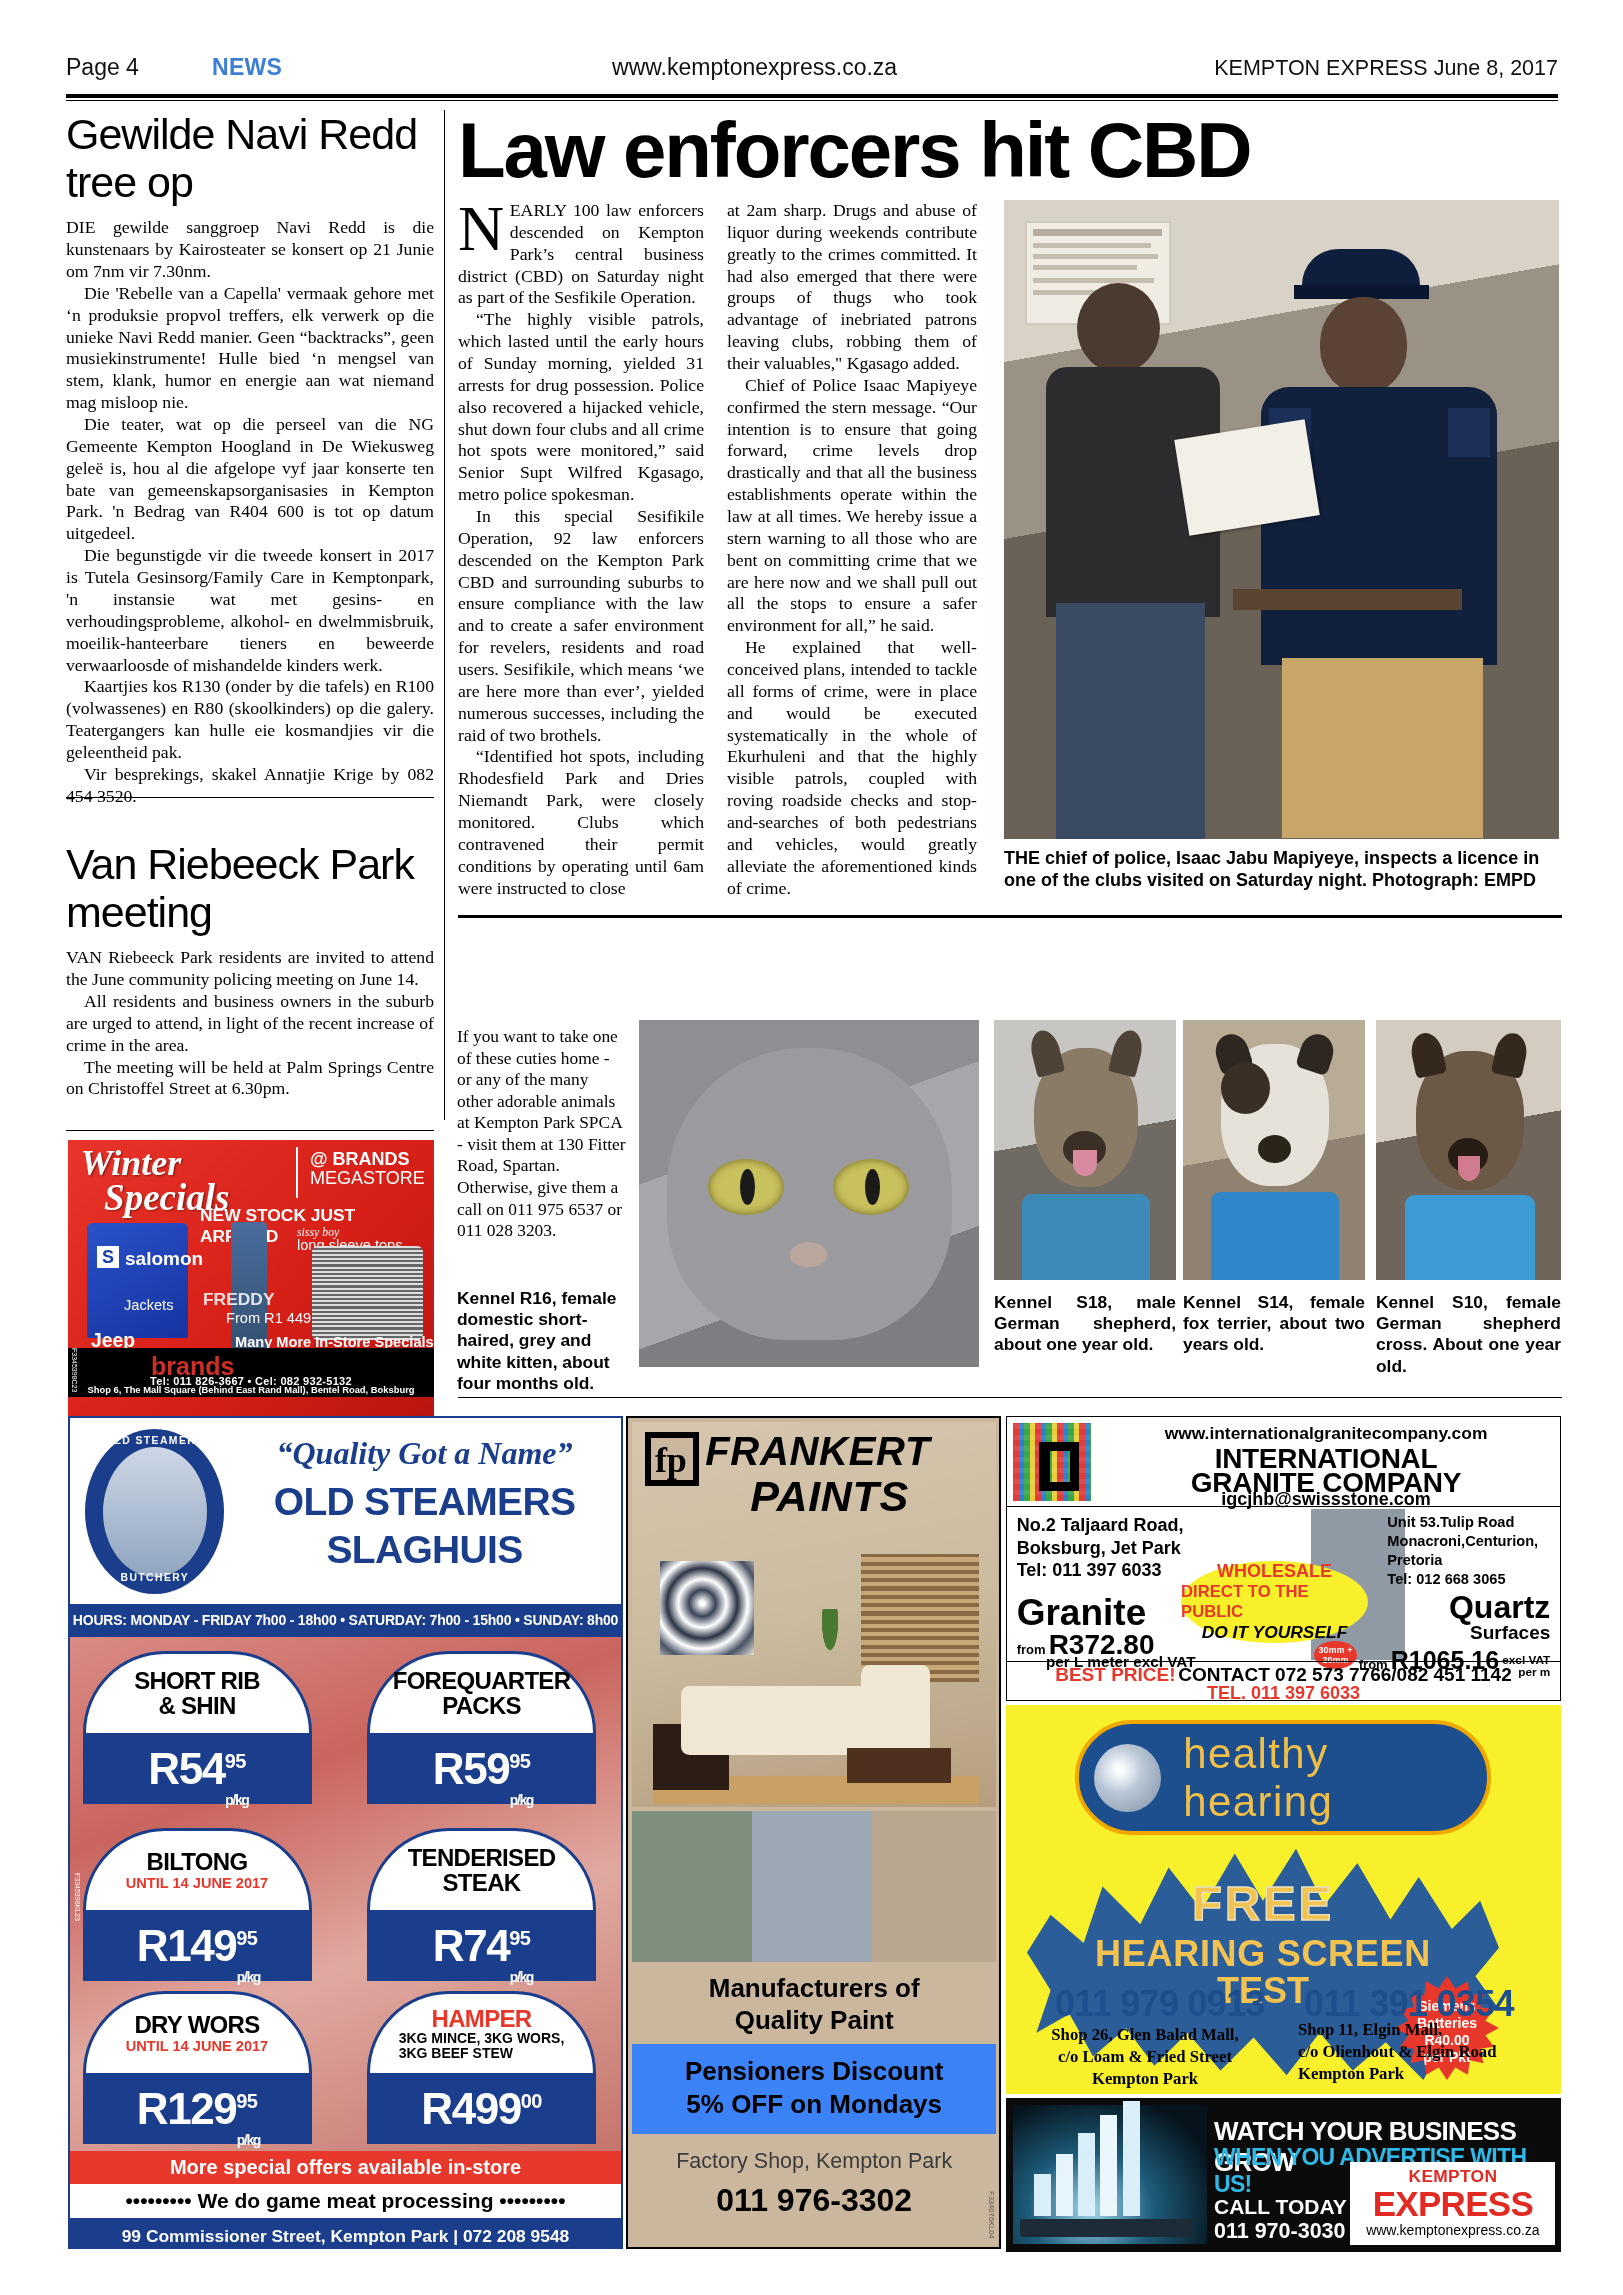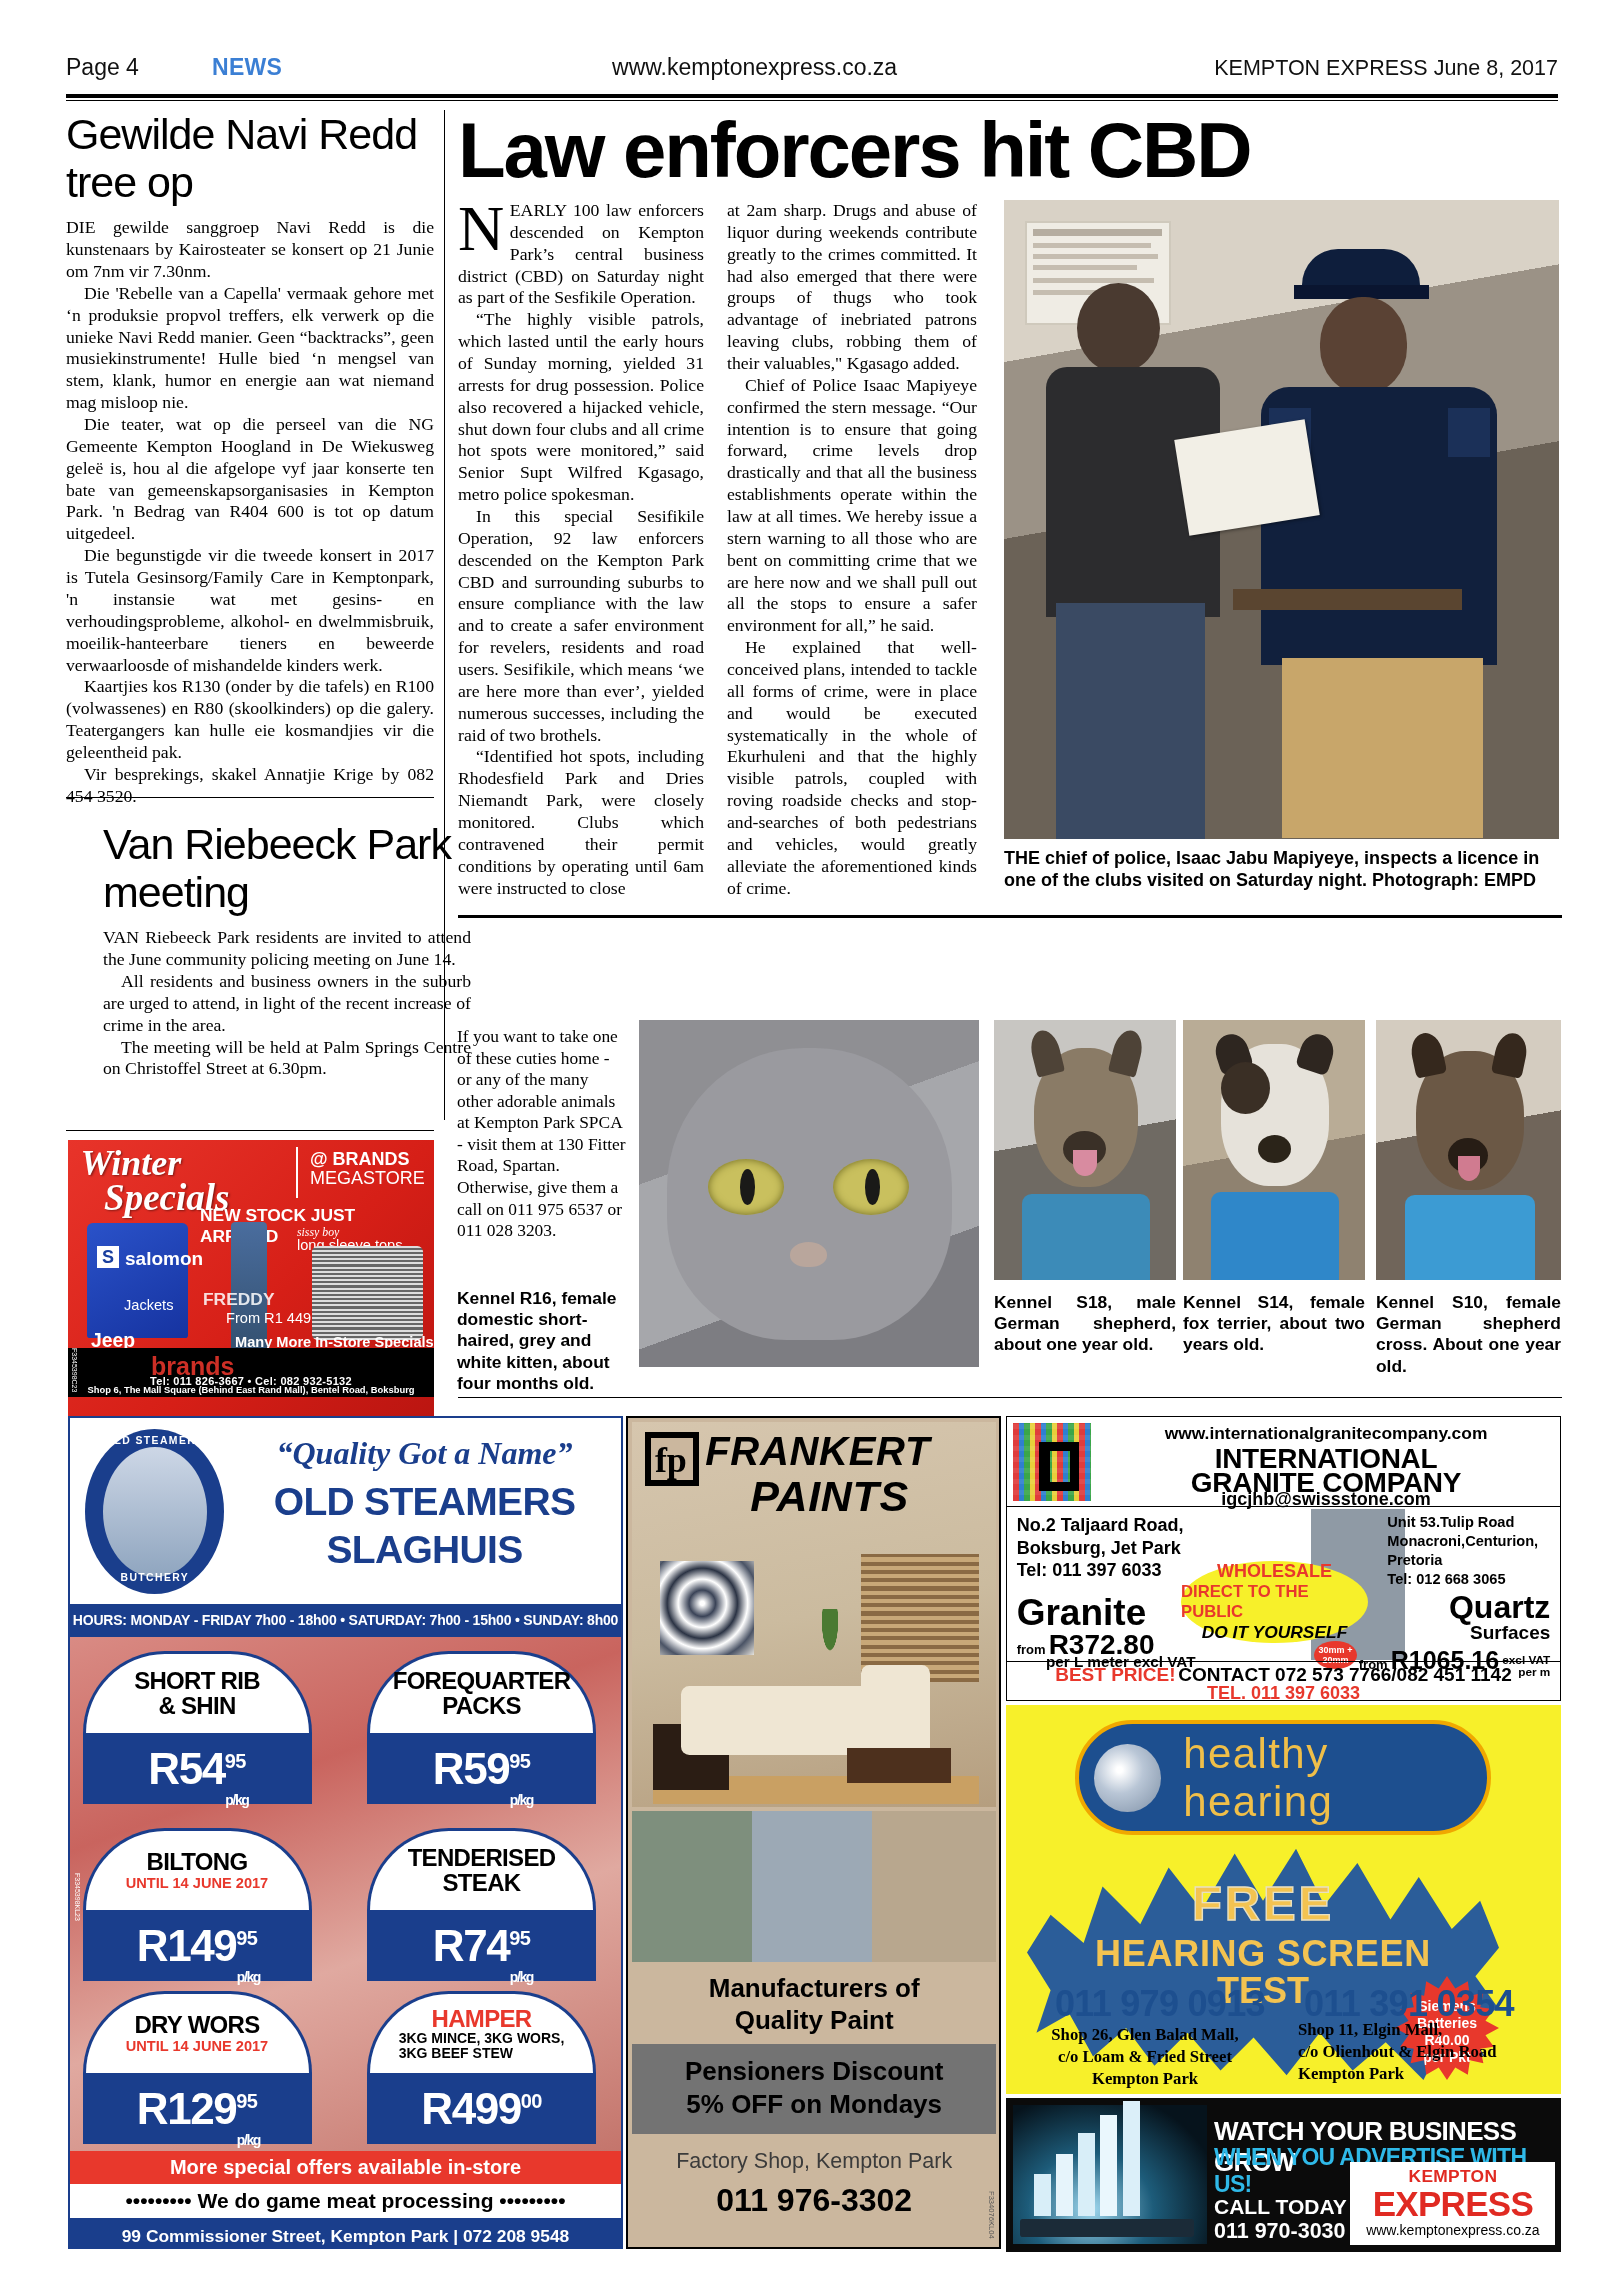--- a/index.html
+++ b/index.html
@@ -217,21 +217,21 @@
      background:radial-gradient(ellipse at 50% 20%, #4a7a32 0 40%, transparent 42%);}
   .fr-table { position:absolute; left:194px; top:201px; width:104px; height:35px; background:#4d301d; }
   .fr-floor { position:absolute; left:0; top:229px; width:326px; height:28px; background:#c9a063; }
   .fr-cab { position:absolute; left:0; top:177px; width:76px; height:66px; background:#2b1d14; }
   .fr-strip { position:absolute; left:4.2px; top:393px; width:364px; height:151px;
      background:linear-gradient(90deg,#7e8f7d 0 33%, #9ca9b5 33% 66%, #b8a78e 66% 100%);}
   .fr-mfr { position:absolute; left:4.2px; top:548px; width:364px; height:76px;
      background:#cbb79e; color:#000; font-family:"Liberation Sans",sans-serif;
      font-weight:bold; font-size:26px; text-align:center; line-height:1.22; padding-top:7px;}
   .fr-pens { position:absolute; left:4.2px; top:626px; width:364px; height:90px;
-     background:#737373; color:#000; font-family:"Liberation Sans",sans-serif;
+     background:#3b82f6; color:#000; font-family:"Liberation Sans",sans-serif;
      font-weight:bold; font-size:26px; text-align:center; line-height:1.25; padding-top:11px;}
   .fr-fact { position:absolute; left:4.2px; top:718px; width:364px; height:111px;
      background:#cbb79e; color:#3b3b3b; font-family:"Liberation Sans",sans-serif;
      font-size:21.5px; text-align:center; padding-top:12.5px;}
   .fr-tel { color:#000; font-family:"Liberation Sans",sans-serif; font-weight:bold;
      font-size:32px; display:block; margin-top:8.3px; }
   .fr-code { position:absolute; right:2.8px; bottom:8.3px; color:#555; font-size:7.6px;
      writing-mode:vertical-rl; font-family:"Liberation Sans",sans-serif;}
 
   
@@ -366,21 +366,21 @@
     <div class="body-txt">
       <p class="first">DIE gewilde sanggroep Navi Redd is die kunstenaars by Kairosteater se konsert op 21 Junie om 7nm vir 7.30nm.</p>
       <p>Die 'Rebelle van a Capella' vermaak gehore met ‘n produksie propvol treffers, elk verwerk op die unieke Navi Redd manier. Geen “backtracks”, geen musiekinstrumente! Hulle bied ‘n mengsel van stem, klank, humor en energie aan wat niemand mag misloop nie.</p>
       <p>Die teater, wat op die perseel van die NG Gemeente Kempton Hoogland in De Wiekusweg geleë is, hou al die afgelope vyf jaar konserte ten bate van gemeenskapsorganisasies in Kempton Park. 'n Bedrag van R404 600 is tot op datum uitgedeel.</p>
       <p>Die begunstigde vir die tweede konsert in 2017 is Tutela Gesinsorg/Family Care in Kemptonpark, 'n instansie wat met gesins- en verhoudingsprobleme, alkohol- en dwelmmisbruik, moeilik-hanteerbare tieners en beweerde verwaarloosde of mishandelde kinders werk.</p>
       <p>Kaartjies kos R130 (onder by die tafels) en R100 (volwassenes) en R80 (skoolkinders) op die galery. Teatergangers kan hulle eie kosmandjies vir die geleentheid pak.</p>
       <p>Vir besprekings, skakel Annatjie Krige by 082 454 3520.</p>
     </div>
   </div>
 
-  <div class="left-col" style="top:820px;margin-left:37px;">
+  <div class="left-col" style="top:840px;">
     <h2 class="lead-head">Van Riebeeck Park meeting</h2>
     <div class="body-txt">
       <p class="first">VAN Riebeeck Park residents are invited to attend the June community policing meeting on June 14.</p>
       <p>All residents and business owners in the suburb are urged to attend, in light of the recent increase of crime in the area.</p>
       <p>The meeting will be held at Palm Springs Centre on Christoffel Street at 6.30pm.</p>
     </div>
   </div>
 
   <h1 class="main-head">Law enforcers hit CBD</h1>
 

